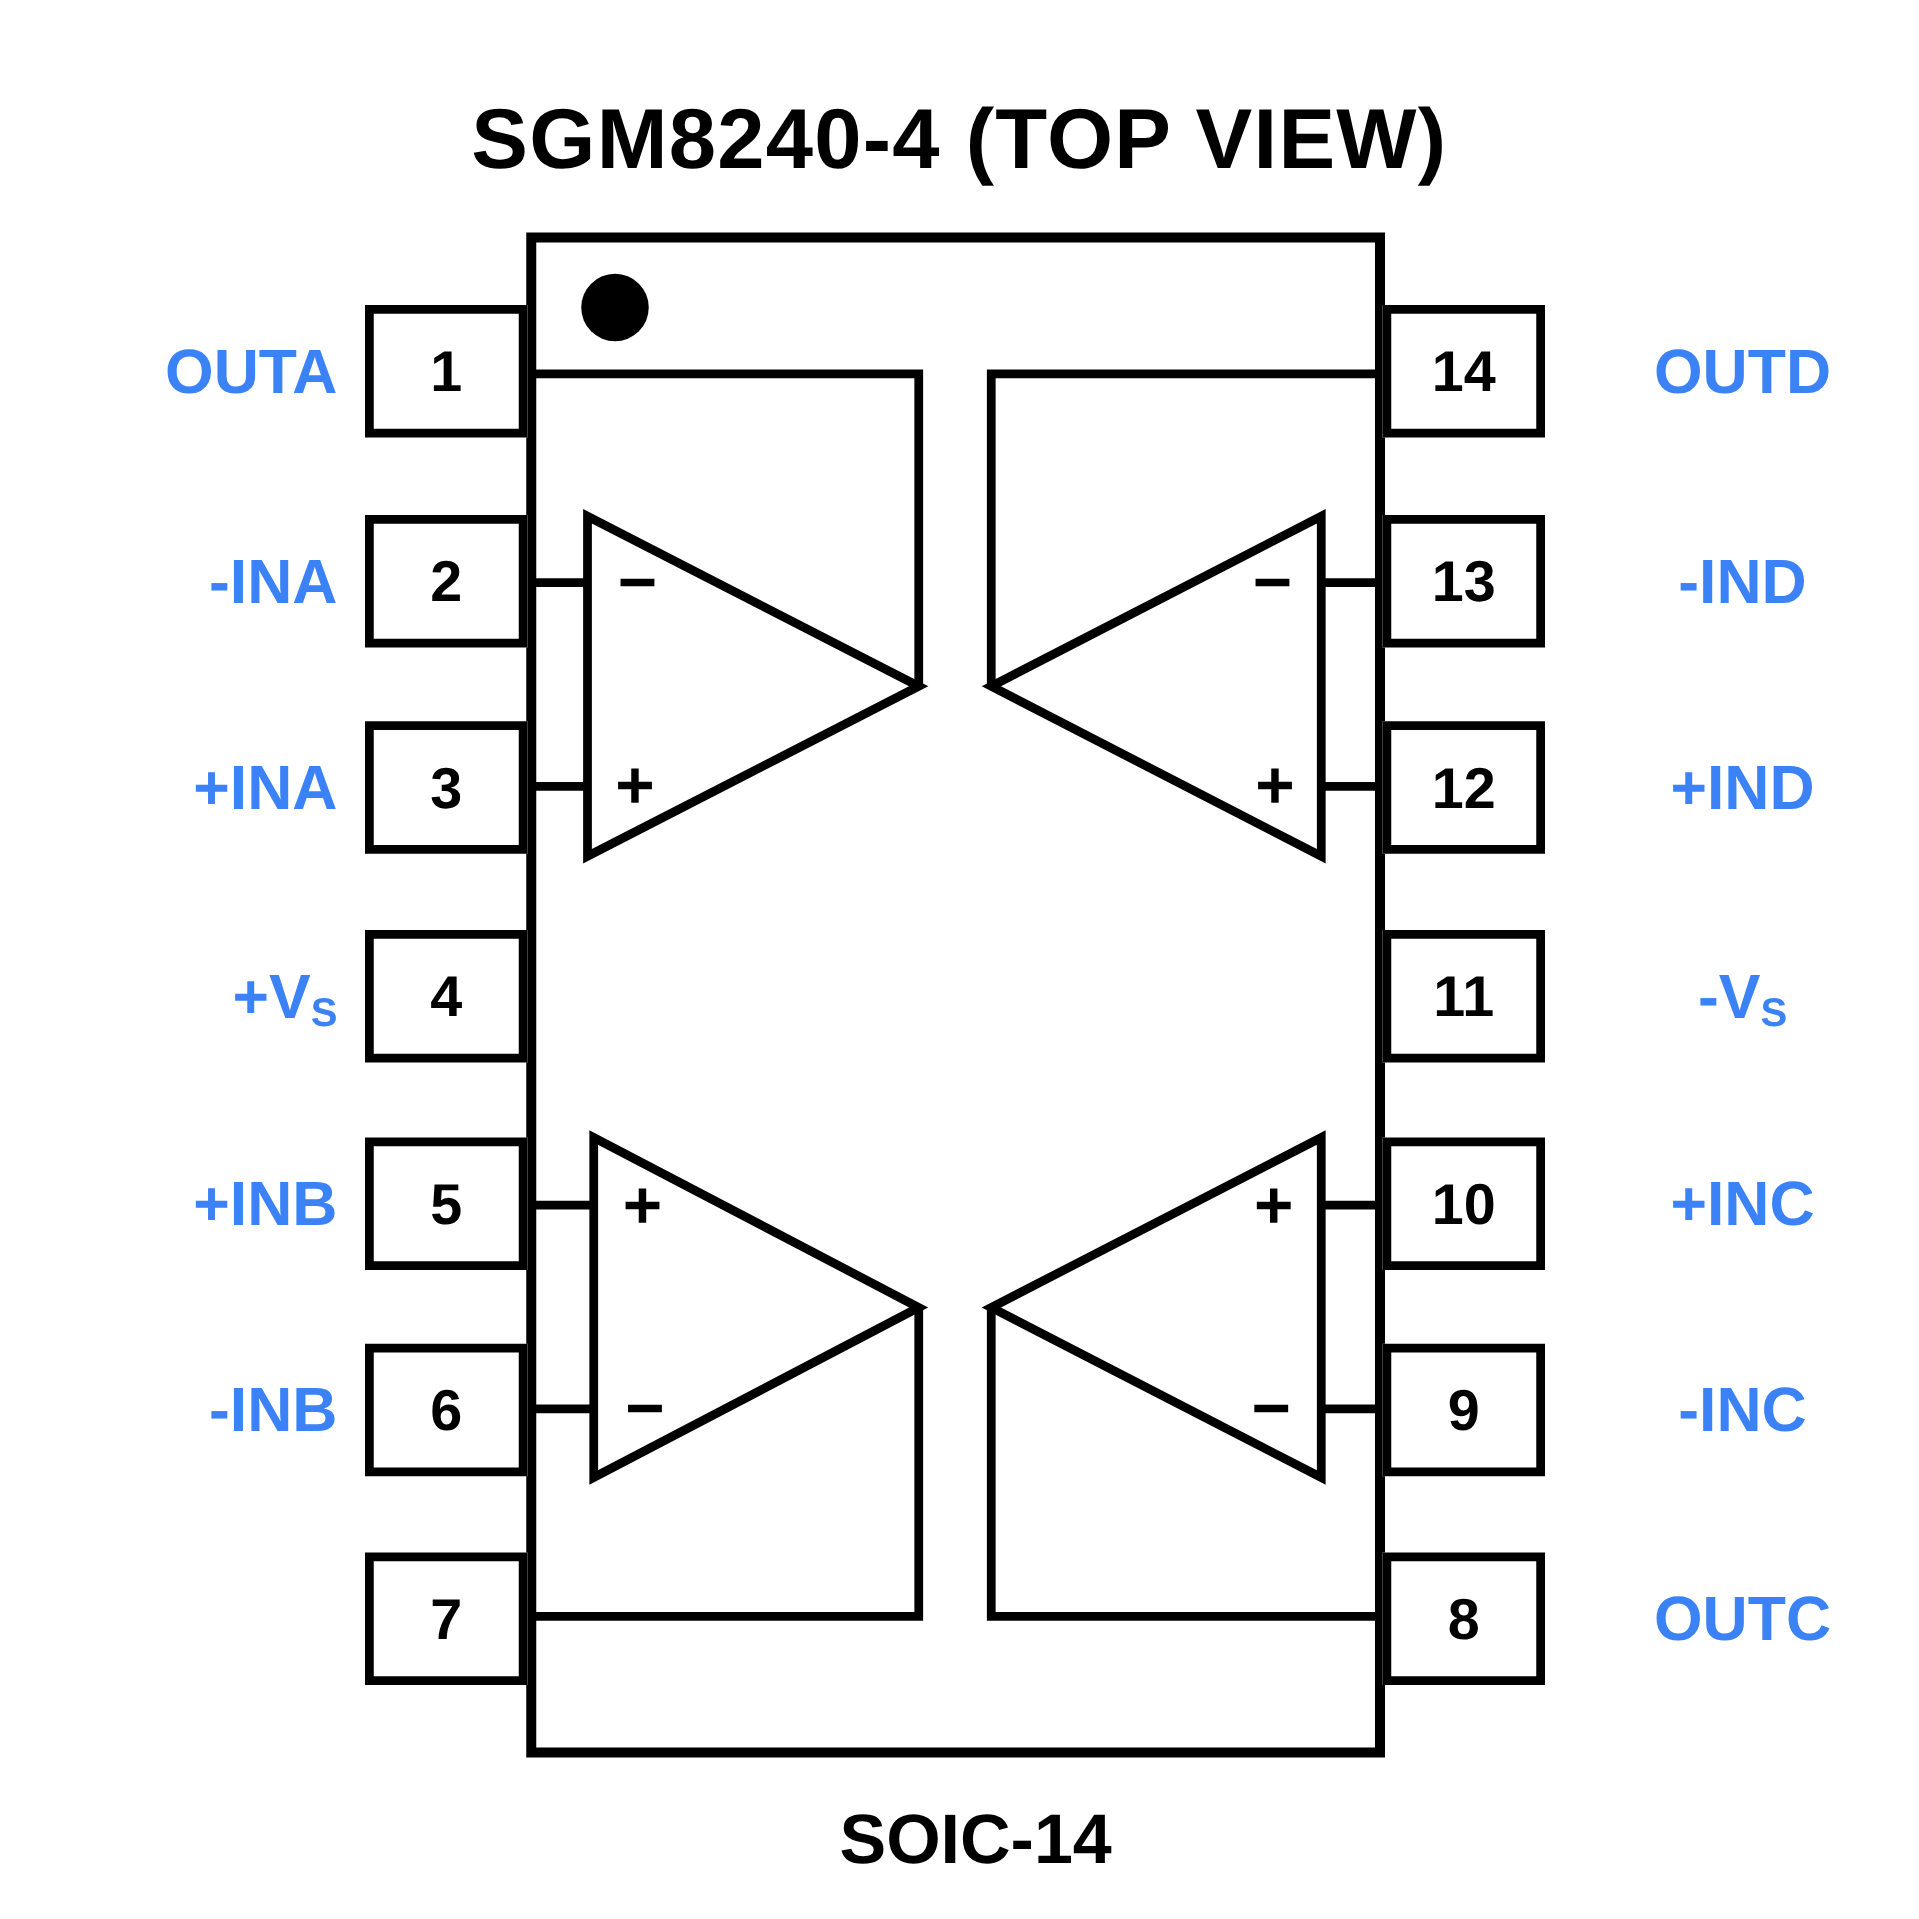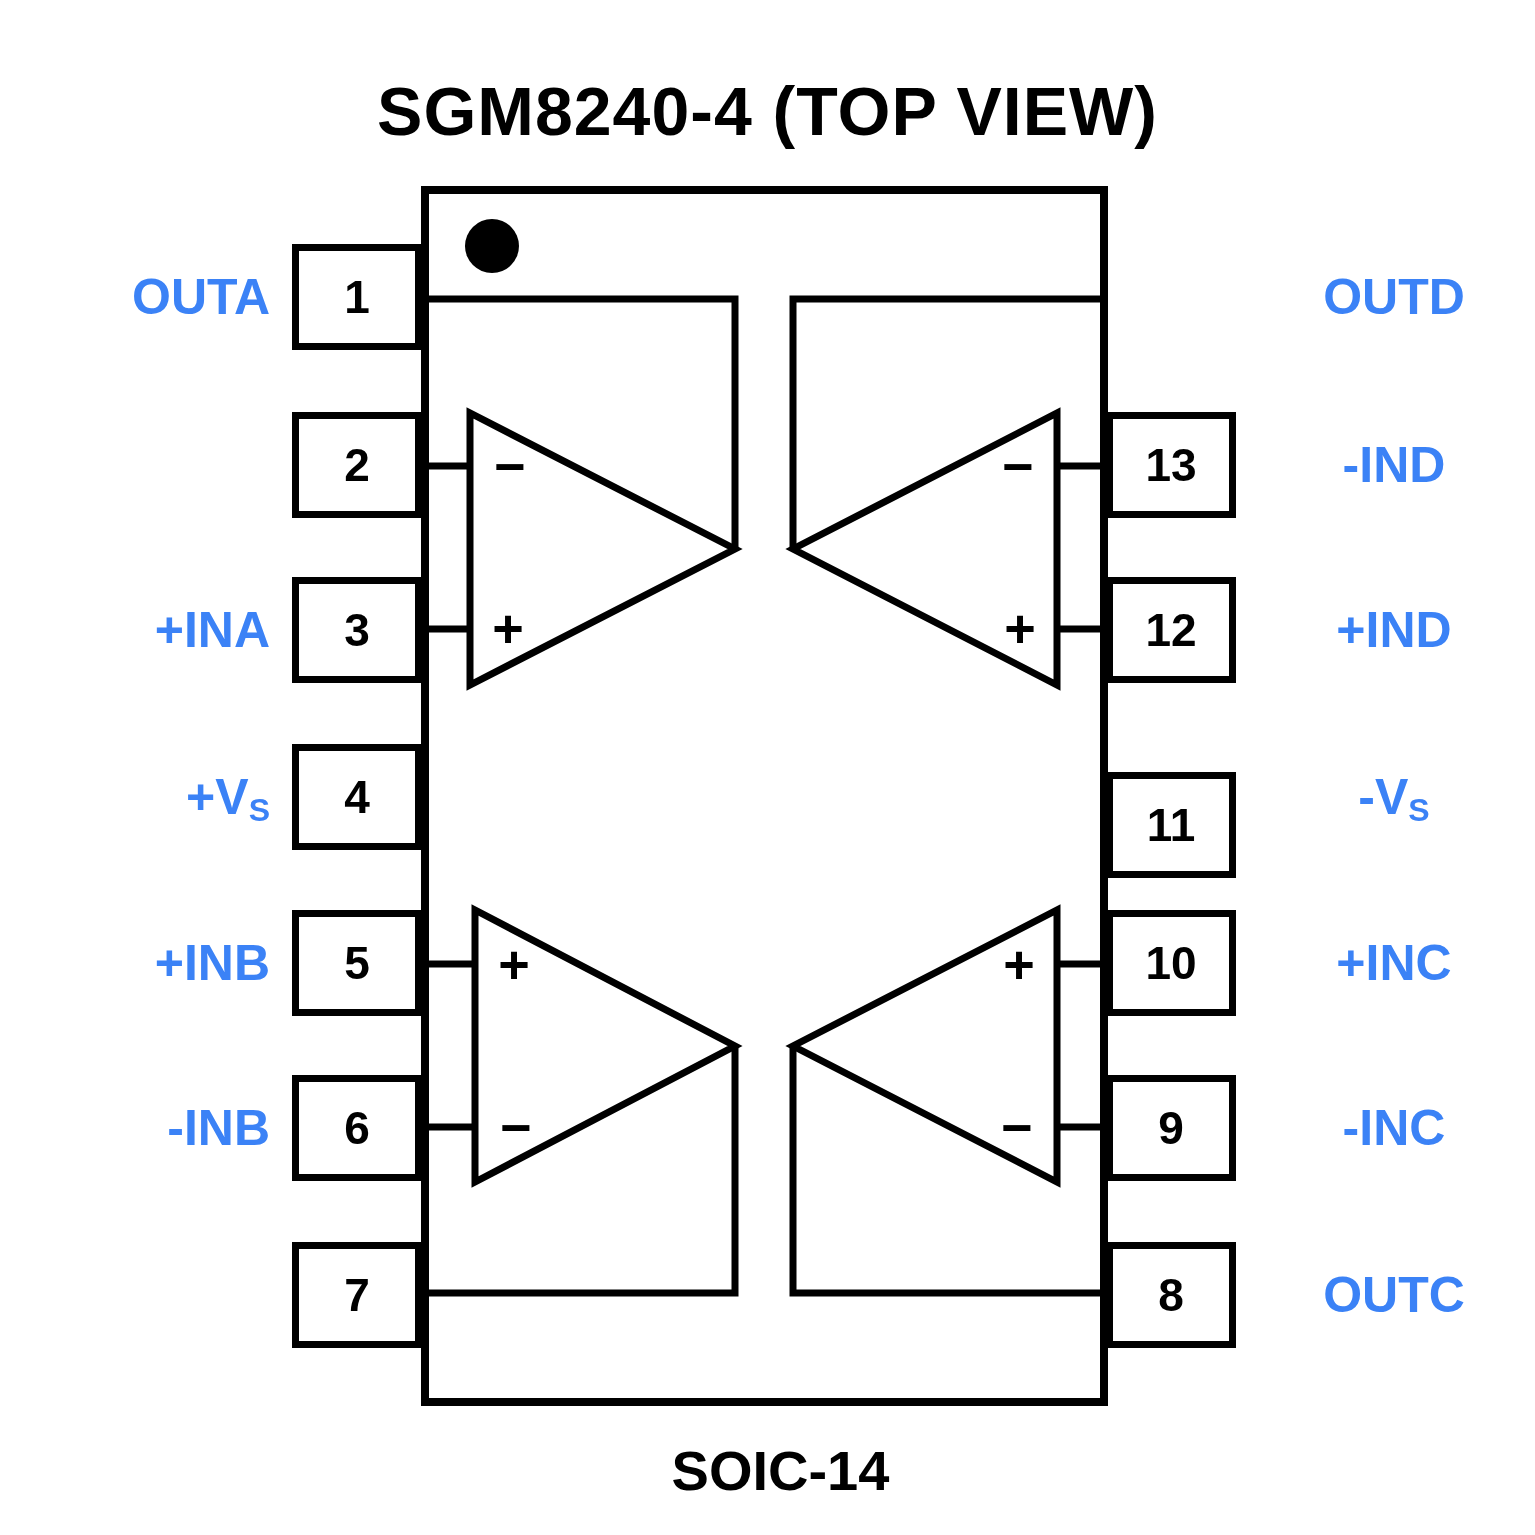--- a/index.html
+++ b/index.html
@@ -142,41 +142,48 @@
   <div class="pin-box left" style="top:910px">
       <span>5</span>
     </div>
   <div class="pin-box left" style="top:1075px">
       <span>6</span>
     </div>
   <div class="pin-box left" style="top:1242px">
       <span>7</span>
     </div>
 
+  <div class="pin-box right" style="top:244px">
+      <span>14</span>
+    </div>
   <div class="pin-box right" style="top:412px">
       <span>13</span>
     </div>
   <div class="pin-box right" style="top:577px">
       <span>12</span>
     </div>
-  <div class="pin-box right" style="top:772px">
+  <div class="pin-box right" style="top:744px">
       <span>11</span>
     </div>
   <div class="pin-box right" style="top:910px">
       <span>10</span>
     </div>
   <div class="pin-box right" style="top:1075px">
       <span>9</span>
     </div>
   <div class="pin-box right" style="top:1242px">
       <span>8</span>
     </div>
 
   <div class="pin-label left" style="top:244px">
       <span>OUTA</span>
+      <span class="lbl-sub"></span>
+    </div>
+  <div class="pin-label left" style="top:412px">
+      <span>-INA</span>
       <span class="lbl-sub"></span>
     </div>
   <div class="pin-label left" style="top:577px">
       <span>+INA</span>
       <span class="lbl-sub"></span>
     </div>
   <div class="pin-label left" style="top:744px">
       <span>+V</span>
       <span class="lbl-sub">S</span>
     </div>

